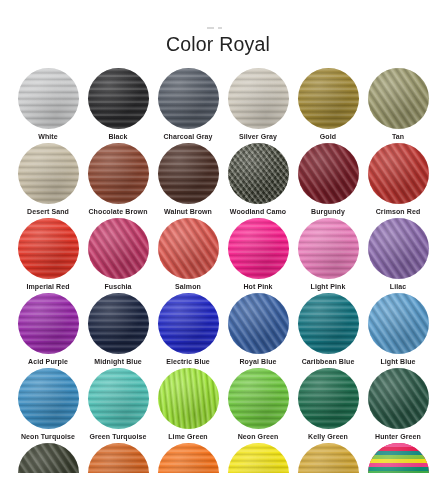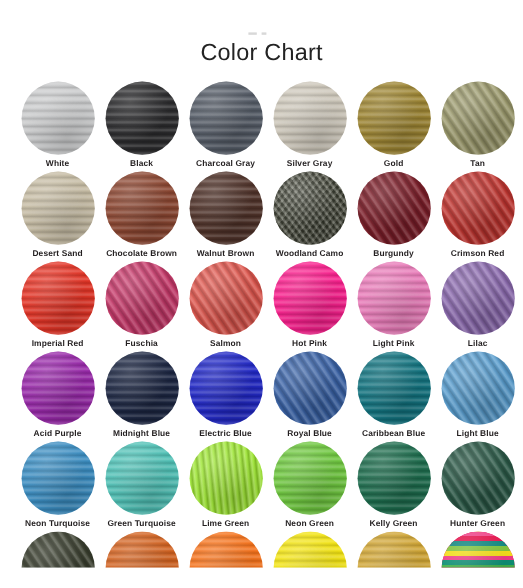--- a/index.html
+++ b/index.html
@@ -152,21 +152,21 @@
 </head>
 <body>
 
 <div id="chart-root">
 
   <div class="specks">
     <span class="speck a"></span>
     <span class="speck b"></span>
   </div>
 
-  <div class="chart-title">Color Chart</div>
+  <div class="chart-title">Color Royal</div>
 
   <div class="grid" id="grid">
       <div class="row">
         <div class="cell">
           <div class="swatch" style="background: rgb(201, 202, 203);">
             <div class="tex horiz"></div>
             <div class="shade"></div>
           </div>
           <div class="label" style="color: rgb(35, 31, 32);">White</div>
         </div>

